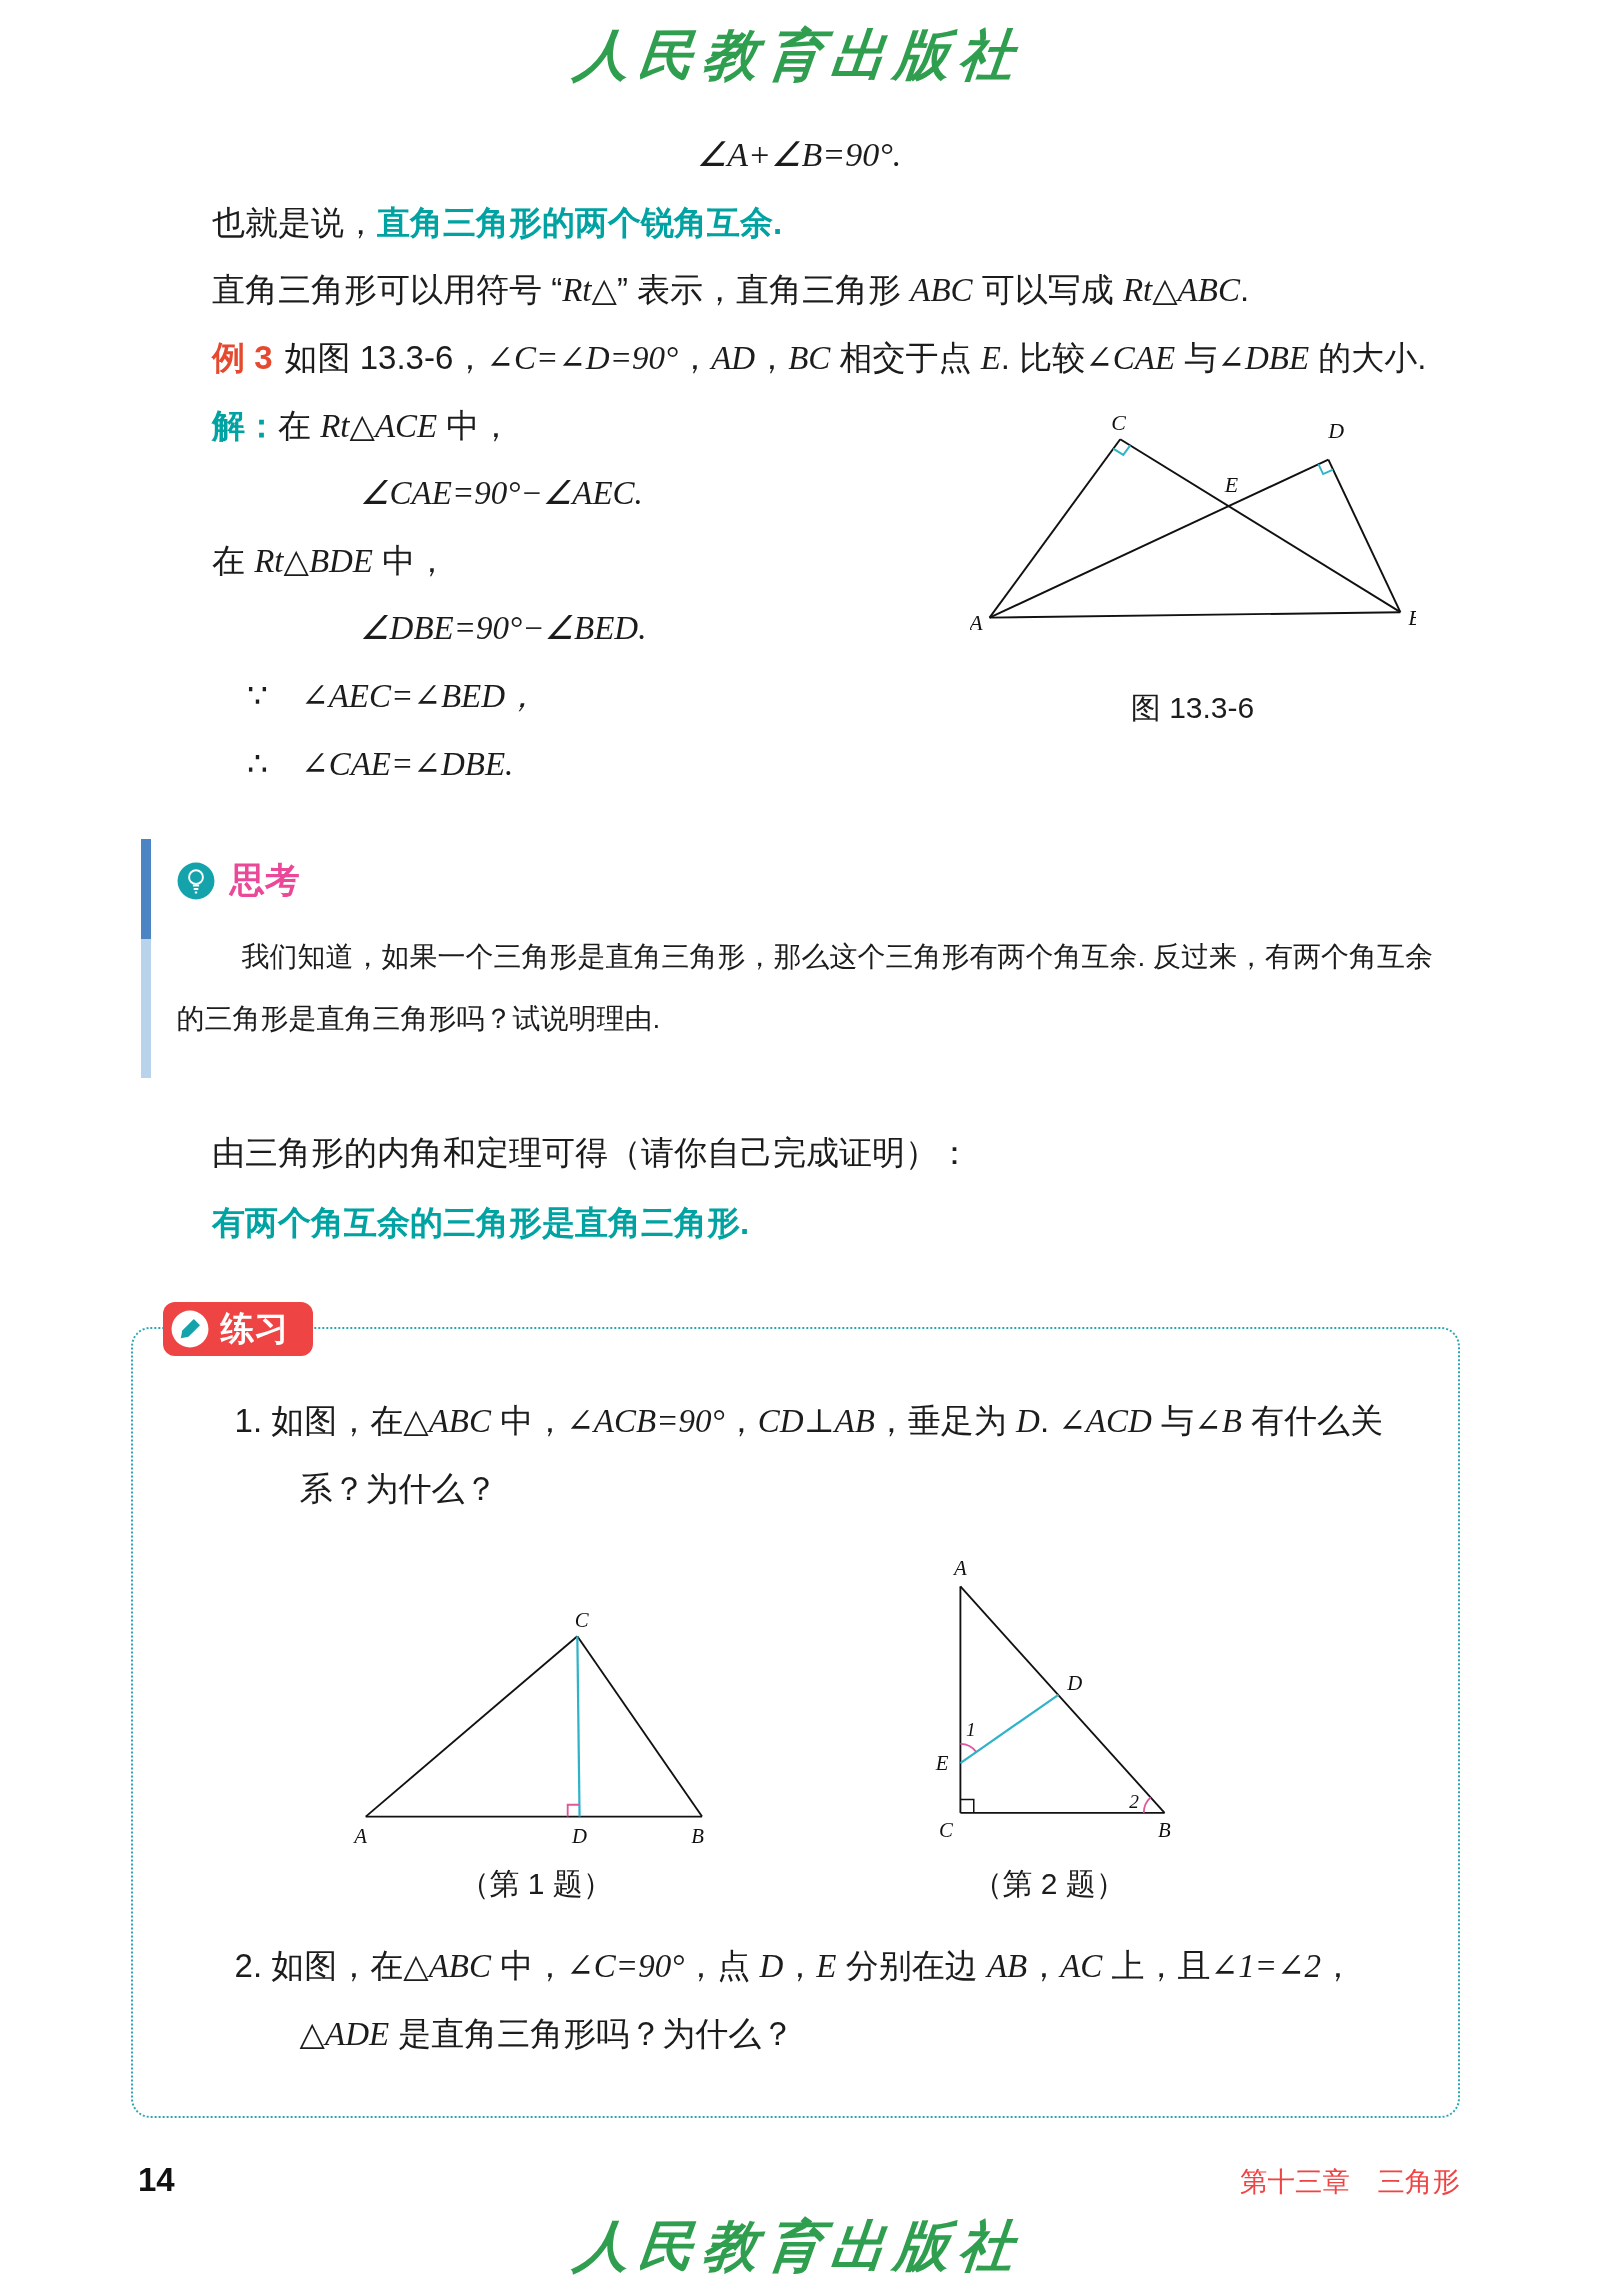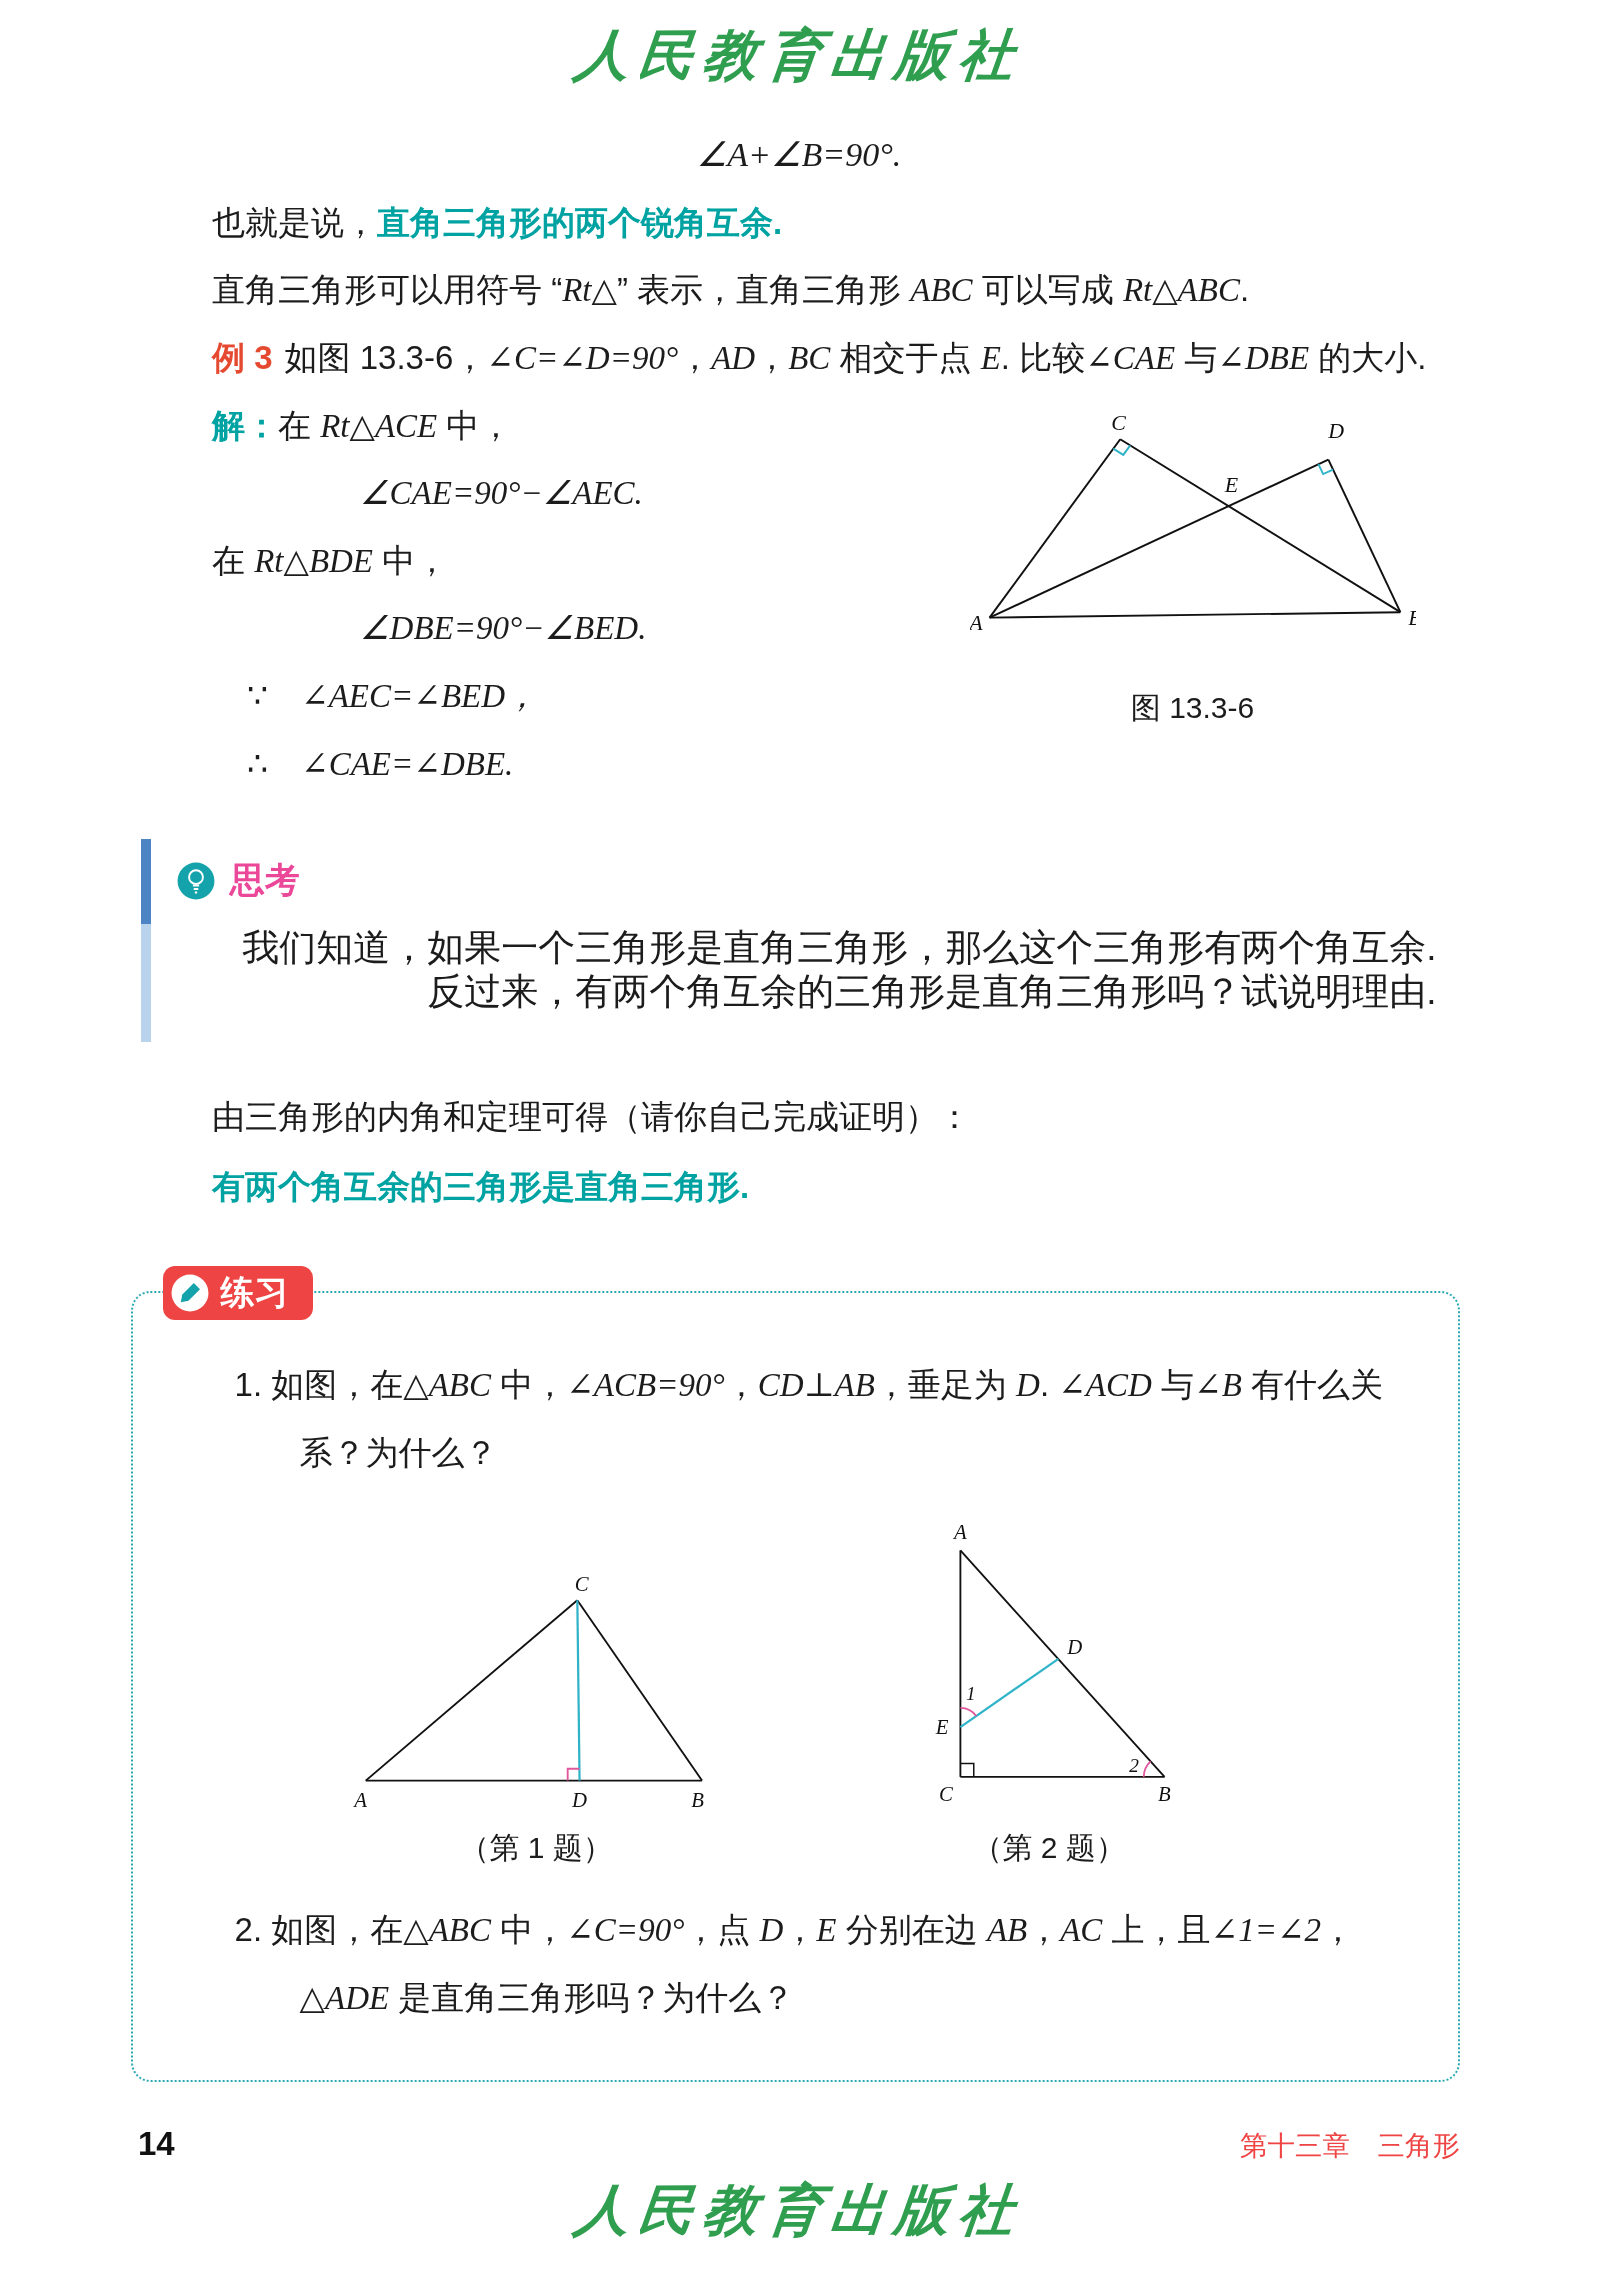--- a/index.html
+++ b/index.html
@@ -36,21 +36,21 @@
   svg text.num { font-size:26px; }
 
   
   .think-box { display:flex; margin:41px 1.5px 0 3px; }
   .think-bar { width:10.4px; flex:0 0 10.4px;
                background:linear-gradient(180deg,#4d84c4 0 42%,#b9d3ec 42% 100%); }
   .think-content { flex:1; padding:18px 22px 28px 25px; }
   .think-header { display:flex; align-items:center; gap:13.4px; }
   .think-icon svg { display:block; }
   .think-title { font-size:35px; font-weight:bold; color:#ec4899; }
-  .think-body { font-size:37px; line-height:44px; margin-top:22px; text-indent:65px;text-align:right; }
+  .think-body { font-size:28px; line-height:62px; margin-top:22px; text-indent:65px; }
 
   
   .practice-box { position:relative; margin:71px 0 0 -7.4px; border:2.2px dotted #2aa9b2;
                   border-radius:19.3px; padding:58px 52px 48px 102px; }
   .practice-pill { position:absolute; top:-27.5px; left:30px; height:54px;
                    background:#ef4444; border-radius:12px; display:flex; align-items:center;
                    gap:10.4px; padding:0 25px 0 7.4px; color:#fff; font-size:34px; font-weight:bold; }
   .practice-icon svg { display:block; }
   .exercise { font-size:33px; line-height:67px; padding-left:65px; text-indent:-65px; }
   .figs-row { display:flex; align-items:flex-end; gap:182px; margin:31px 0 27px 112px; }

